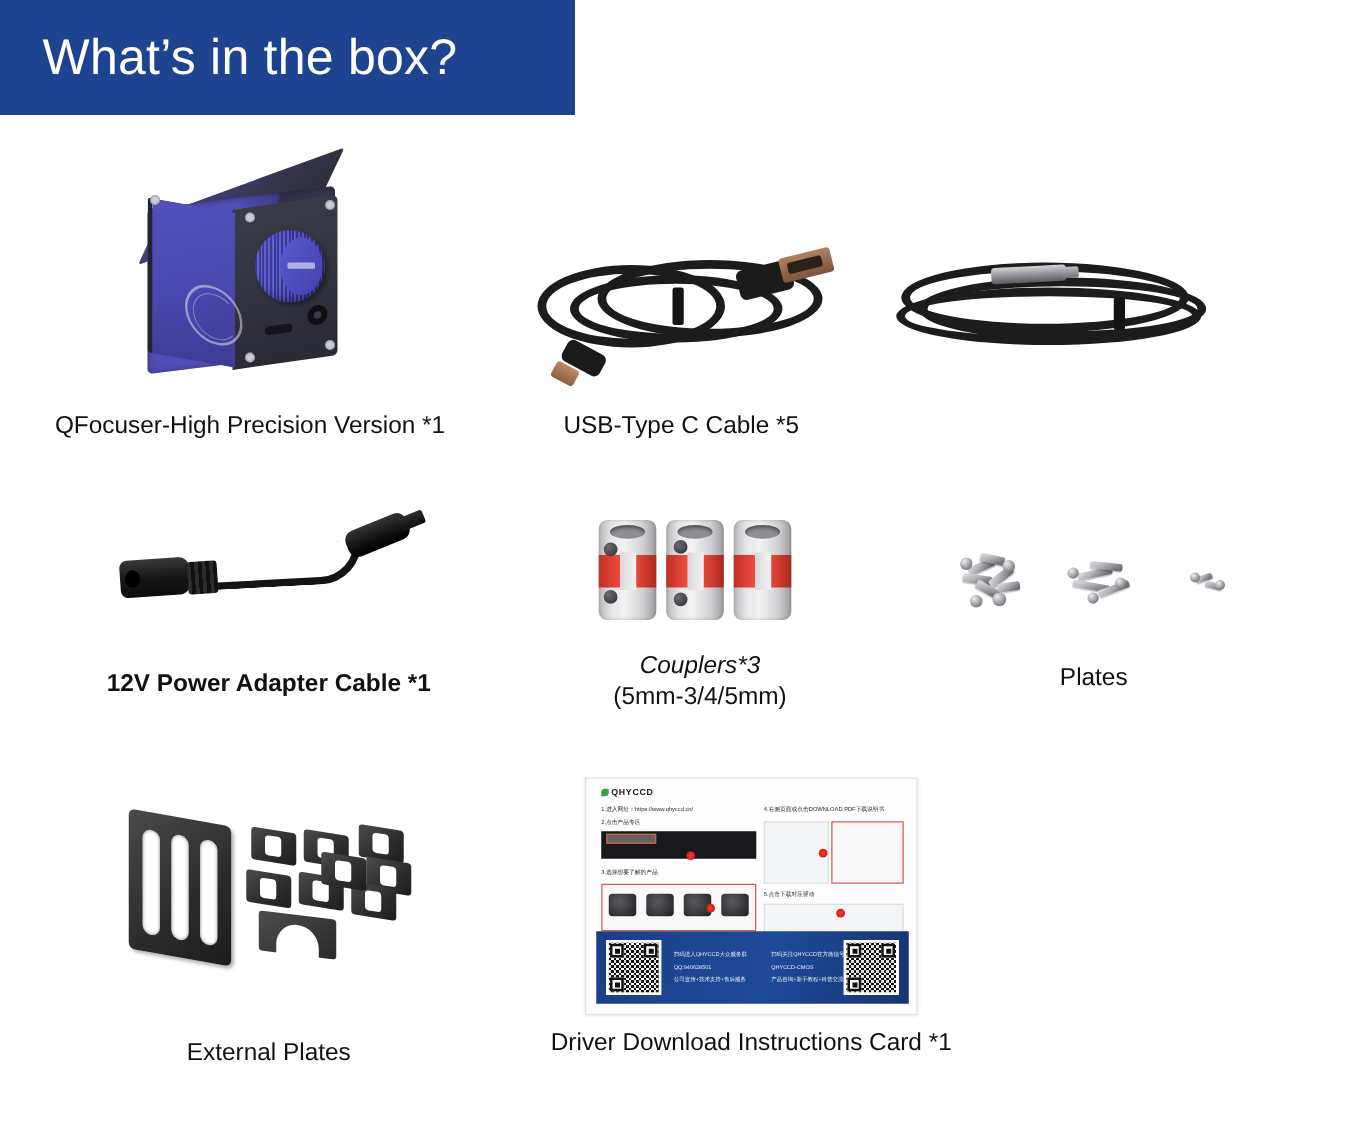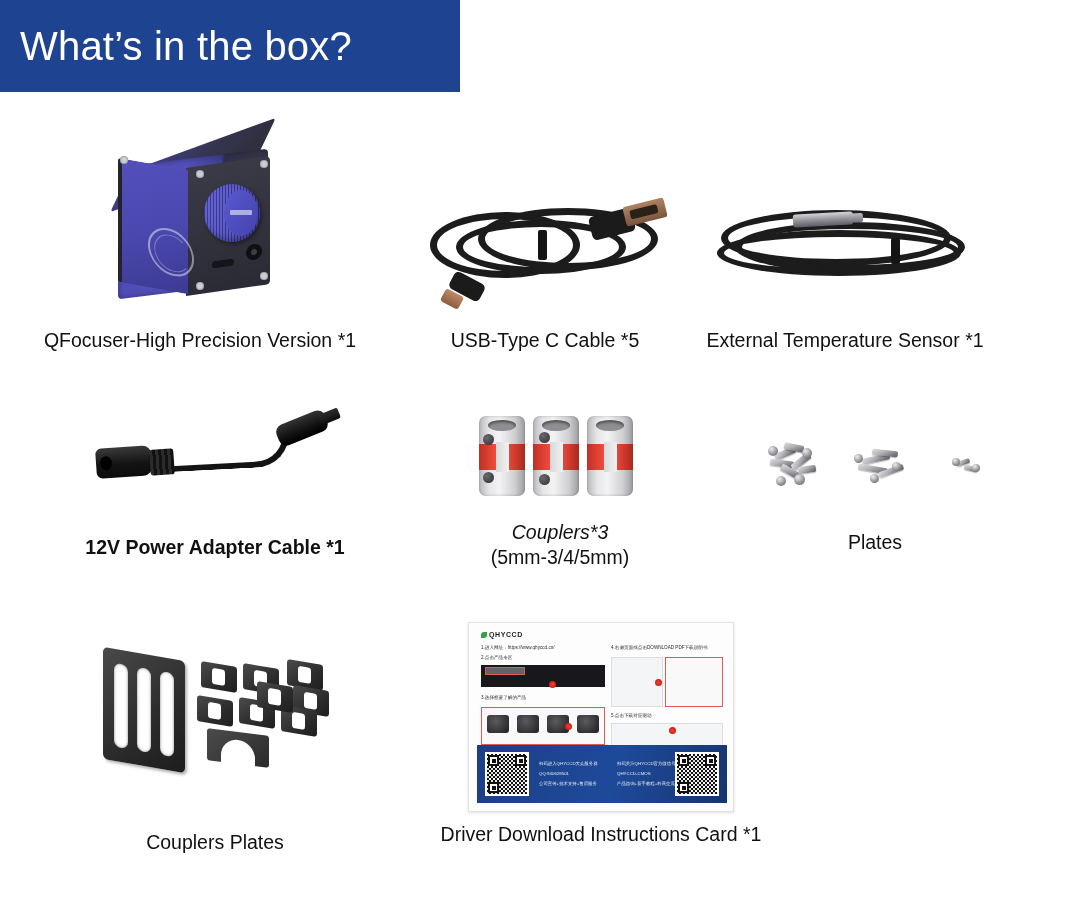--- a/index.html
+++ b/index.html
@@ -22,21 +22,21 @@
   
   .banner {
     position: absolute;
     left: 0;
     top: 0;
     width: 460px;
     height: 92px;
     background: #1e4491;
     display: flex;
     align-items: center;
-    padding-left: 20px;
+    padding-left: 34px;
   }
   .banner-title {
     color: #ffffff;
     font-size: 40px;
     font-weight: 400;
     letter-spacing: 0.2px;
     white-space: nowrap;
   }
 
   
@@ -489,21 +489,20 @@
   </div>
 
   <div class="item" style="left:715px; top:200px; width:260px;">
     <div class="art" id="temp-art">
       <div class="loop" style="left:6px;  top:10px; width:230px; height:56px;"></div>
       <div class="loop" style="left:20px; top:22px; width:230px; height:50px;"></div>
       <div class="loop" style="left:2px;  top:30px; width:244px; height:46px;"></div>
       <div class="probe"></div>
       <div class="cable-tie" style="left:176px; top:38px; height:26px;"></div>
     </div>
-    <div class="caption" style="top:128px;">External Temperature Sensor *1</div>
   </div>
 
   <div class="item" style="left:90px; top:405px; width:250px;">
     <div class="art" id="pwr-art">
       <div class="dc-wire"></div>
       <div class="dc-jack"></div>
       <div class="dc-ribs"></div>
       <div class="dc-plug"></div>
     </div>
     <div class="caption" style="top:130px;font-weight:bold;">12V Power Adapter Cable *1</div>
@@ -569,21 +568,21 @@
       <div class="small-plate" style="left:106px; top:14px;"></div>
       <div class="small-plate" style="left:148px; top:16px;"></div>
       <div class="small-plate" style="left:192px; top:12px;"></div>
       <div class="small-plate" style="left:198px; top:38px;"></div>
       <div class="small-plate" style="left:102px; top:48px;"></div>
       <div class="small-plate" style="left:144px; top:50px;"></div>
       <div class="small-plate" style="left:186px; top:58px;"></div>
       <div class="small-plate" style="left:162px; top:34px;"></div>
       <div class="u-bracket"></div>
     </div>
-    <div class="caption" style="top:180px;">Couplers Plates</div>
+    <div class="caption" style="top:180px;">External Plates</div>
   </div>
 
   <div class="item" style="left:468px; top:622px; width:266px;">
     <div class="art" id="card-art">
       <div class="card-logo">
         <span class="card-logo-mark"></span><span>QHYCCD</span>
       </div>
       <div class="card-line" style="left:12px; top:22px;">1.进入网址：https://www.qhyccd.cn/</div>
       <div class="card-line" style="left:12px; top:32px;">2.点击产品专区</div>
       <div class="card-shot-dark" style="left:12px; top:42px; width:124px; height:22px;"></div>

